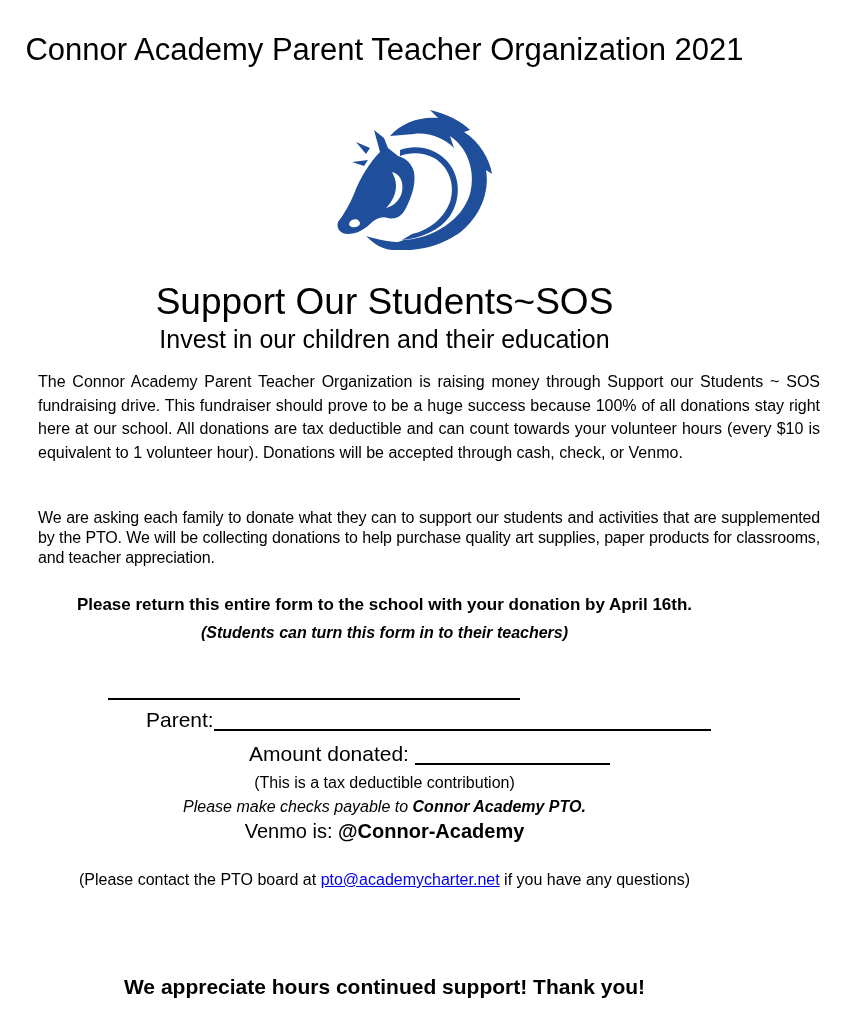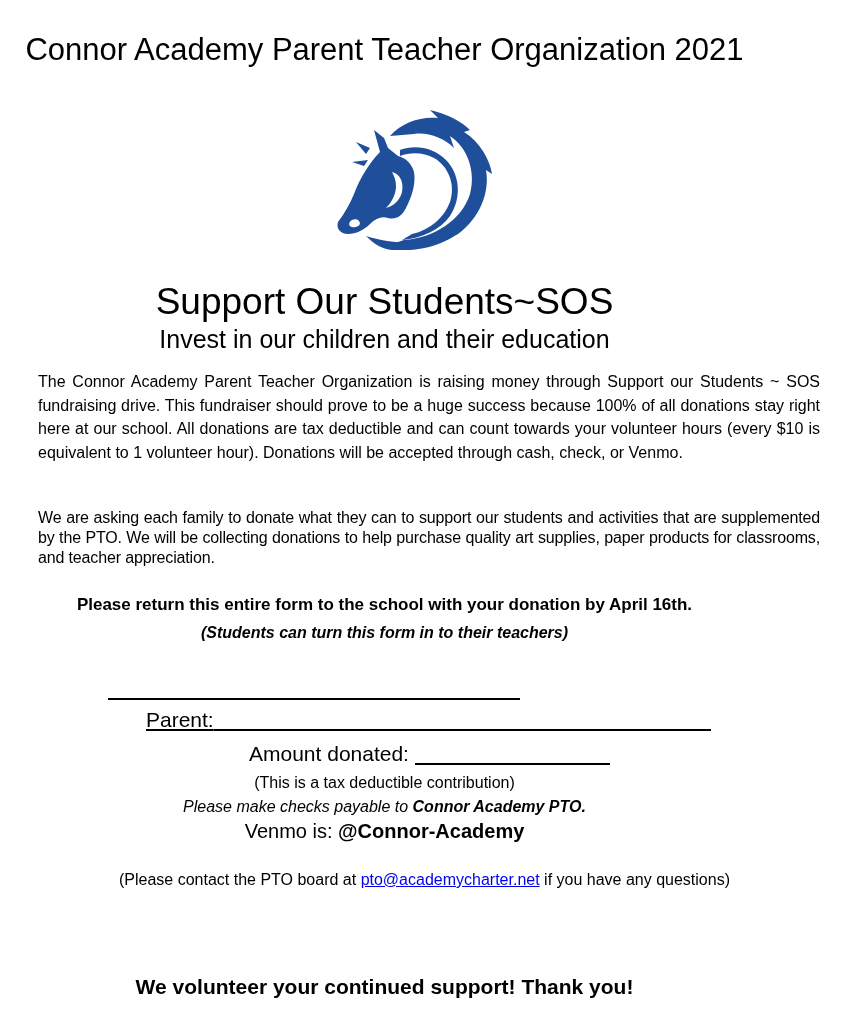--- a/index.html
+++ b/index.html
@@ -75,21 +75,21 @@
       align-items: flex-end;
     }
     .field .line {
       display: inline-block;
       border-bottom: 2px solid #000;
       height: 22px;
       margin-bottom: 3px;
     }
     #field-student { left: 108px; top: 676px; }
     #field-student .line { width: 412px; }
-    #field-parent { left: 146px; top: 706px; text-decoration: underline; }
+    #field-parent { left: 146px; top: 706px; }
     #field-parent .line { width: 497px; }
     #field-amount { left: 249px; top: 740px; }
     #field-amount .line { width: 195px; margin-left: 6px; }
 
     #tax-note {
       top: 772px;
       font-size: 16px;
       line-height: 22px;
     }
     #checks-note {
@@ -100,21 +100,20 @@
     }
     #venmo-note {
       top: 820px;
       font-size: 20px;
       line-height: 22px;
     }
     #contact-note {
       top: 869px;
       font-size: 16px;
       line-height: 22px;
-      padding-left: 40px;
     }
     #contact-note a {
       color: #1a0dab;
       color: #0000ee;
       text-decoration: underline;
     }
     #thanks {
       top: 973px;
       font-size: 21px;
       font-weight: bold;
@@ -172,13 +171,13 @@
   <span>Please make checks payable to </span><b>Connor Academy PTO.</b>
 </div>
 <div class="abs center" id="venmo-note">
   <span>Venmo is: </span><b>@Connor-Academy</b>
 </div>
 
 <div class="abs center" id="contact-note">
   <span>(Please contact the PTO board at </span><a>pto@academycharter.net</a><span> if you have any questions)</span>
 </div>
 
-<div class="abs center" id="thanks">We volunteer your continued support! Thank you!</div>
+<div class="abs center" id="thanks">We appreciate hours continued support! Thank you!</div>
 
 </body></html>

